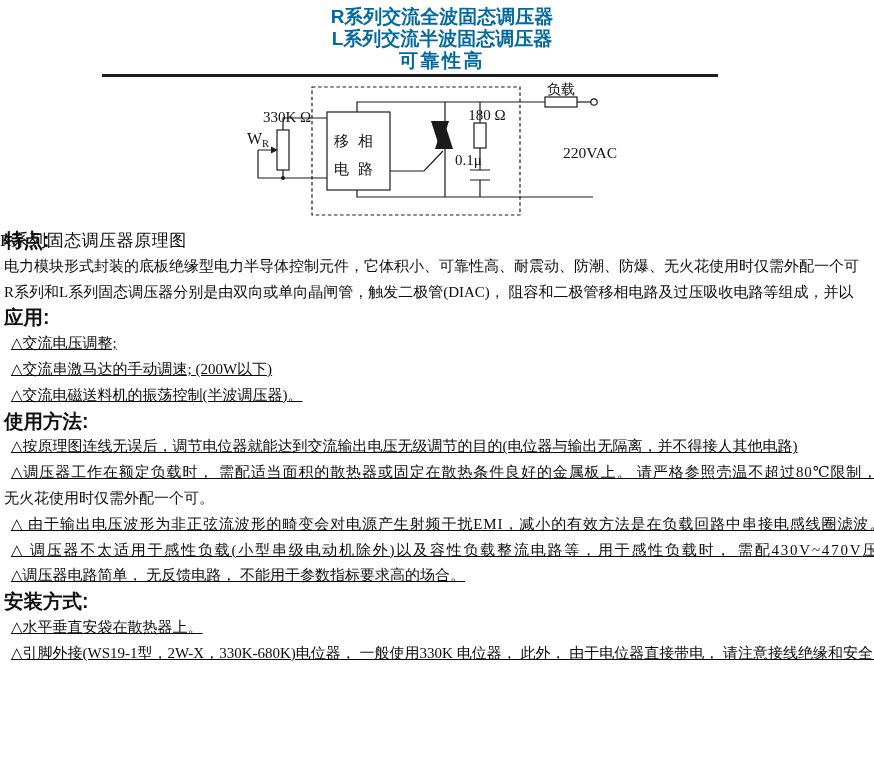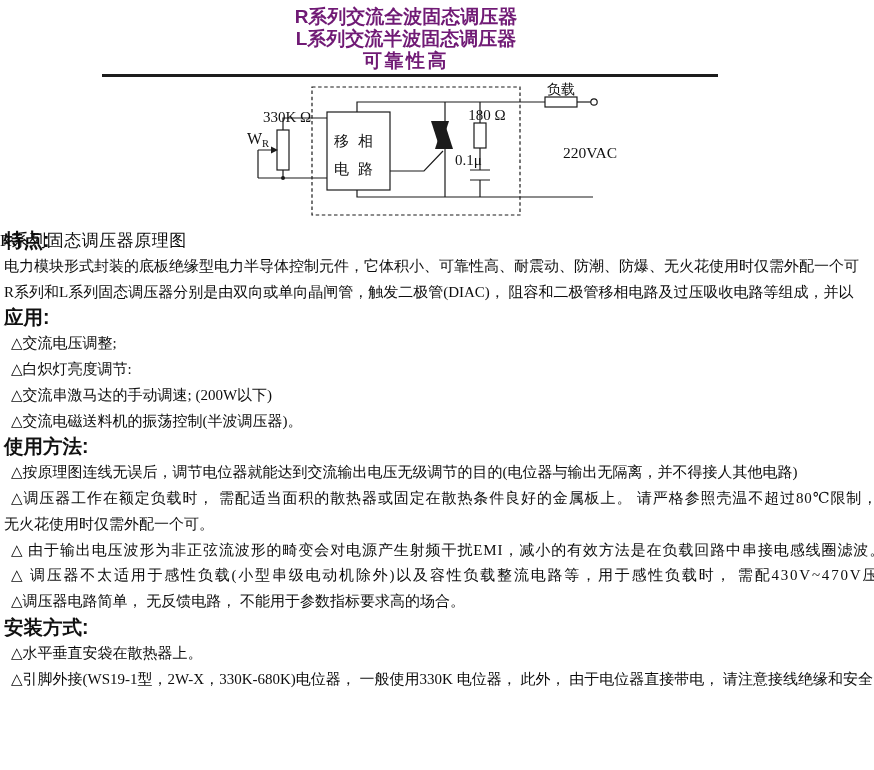--- a/index.html
+++ b/index.html
@@ -4,32 +4,32 @@
 <style>
   html,body{margin:0;padding:0;}
   body{
     width:874px;height:770px;position:relative;overflow:hidden;
     background:#ffffff;color:#000;
     font-family:"Liberation Serif","DejaVu Serif",serif;
   }
   .titles{
     position:absolute;top:6px;left:0;width:812px;text-align:center;
     font-family:"Liberation Sans","DejaVu Sans",sans-serif;
-    font-weight:700;font-size:19px;line-height:22px;color:#701a75;
+    font-weight:700;font-size:19px;line-height:22px;color:#0369a1;padding-left:36px;
   }
   .titles .t3{letter-spacing:2.5px;}
   .rule{position:absolute;left:102px;top:74px;width:616px;height:2.5px;background:#1c1c1c;}
   .circ{position:absolute;left:0;top:0;}
   .circ text{fill:#111;font-family:"Liberation Serif","DejaVu Serif",serif;}
   .textcol{position:absolute;left:0;top:228px;width:752px;}
   .ln{
     position:relative;height:25.8px;line-height:25.8px;padding-left:4px;
     font-size:15px;white-space:nowrap;color:#0c0c0c;
   }
-  .ln.b{padding-left:11px;}
+  .ln.b{padding-left:11px;text-decoration:underline;}
   .ln.head{
     font-family:"Liberation Sans","DejaVu Sans",sans-serif;
     font-size:19.5px;font-weight:600;color:#111;
   }
   .j1{letter-spacing:0.9px;}
   .j2{letter-spacing:1.8px;}
   .caption{
     position:absolute;left:0;top:0;width:826px;text-align:left;
     font-size:17px;letter-spacing:0.5px;color:#0c0c0c;
     font-family:"Liberation Serif","DejaVu Serif",serif;font-weight:500;
@@ -86,21 +86,20 @@
 
 <div class="textcol">
   <div class="ln head">
     <span>特点:</span>
     <span class="caption">R系列固态调压器原理图</span>
   </div>
   <div class="ln">电力模块形式封装的底板绝缘型电力半导体控制元件，它体积小、可靠性高、耐震动、防潮、防爆、无火花使用时仅需外配一个可</div>
   <div class="ln">R系列和L系列固态调压器分别是由双向或单向晶闸管，触发二极管(DIAC)， 阻容和二极管移相电路及过压吸收电路等组成，并以</div>
   <div class="ln head">应用:</div>
   <div class="ln b">△交流电压调整;</div>
-  <div class="ln b">△白炽灯亮度调节:</div>
   <div class="ln b">△交流串激马达的手动调速;  (200W以下)</div>
   <div class="ln b">△交流电磁送料机的振荡控制(半波调压器)。</div>
   <div class="ln head">使用方法:</div>
   <div class="ln b">△按原理图连线无误后，调节电位器就能达到交流输出电压无级调节的目的(电位器与输出无隔离，并不得接人其他电路)</div>
   <div class="ln b j1">△调压器工作在额定负载时， 需配适当面积的散热器或固定在散热条件良好的金属板上。 请严格参照壳温不超过80℃限制， 或</div>
   <div class="ln">无火花使用时仅需外配一个可。</div>
   <div class="ln b j1">△ 由于输出电压波形为非正弦流波形的畸变会对电源产生射频干扰EMI，减小的有效方法是在负载回路中串接电感线圈滤波。</div>
   <div class="ln b j2">△ 调压器不太适用于感性负载(小型串级电动机除外)以及容性负载整流电路等，用于感性负载时， 需配430V~470V压敏电阻。</div>
   <div class="ln b">△调压器电路简单， 无反馈电路， 不能用于参数指标要求高的场合。</div>
   <div class="ln head">安装方式:</div>

